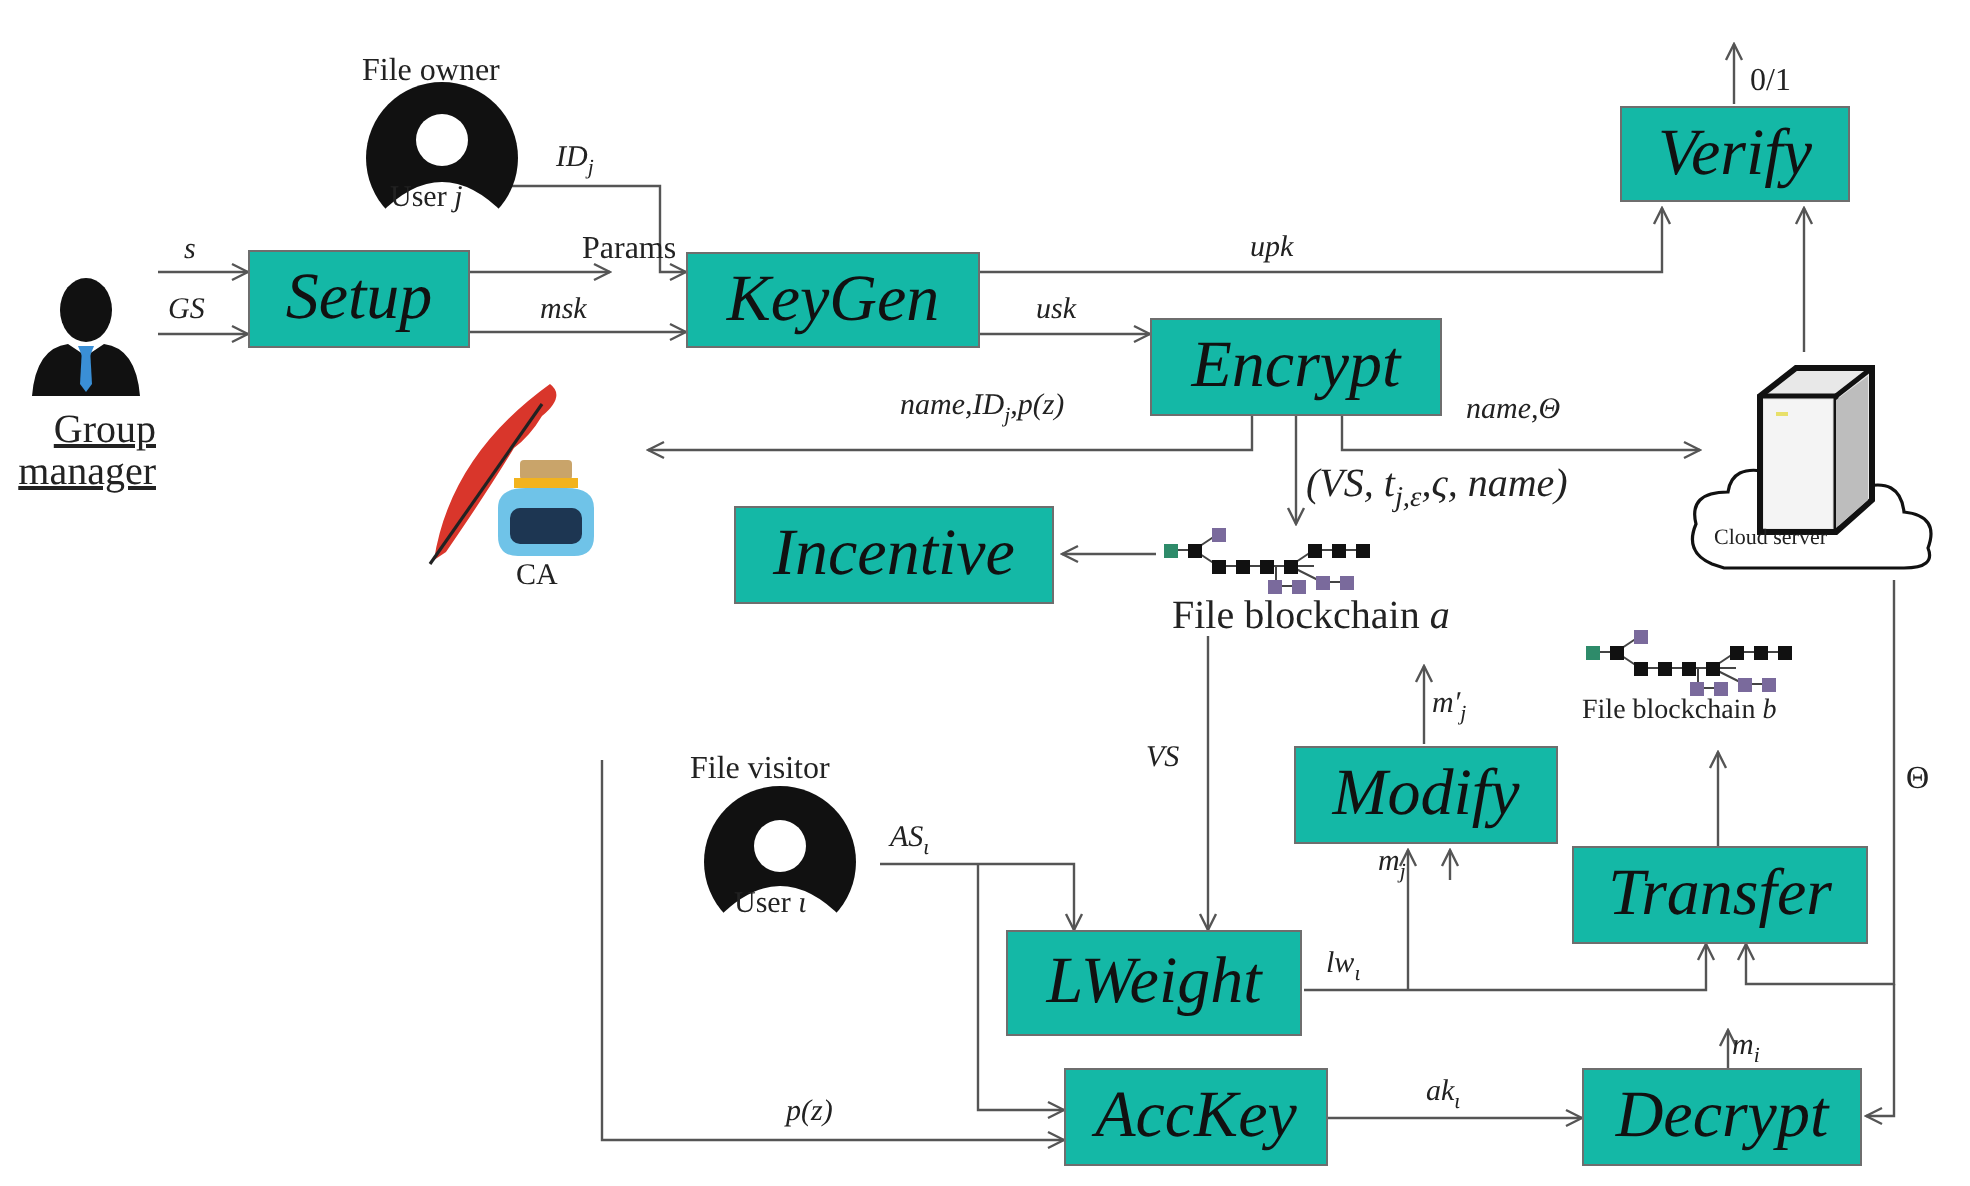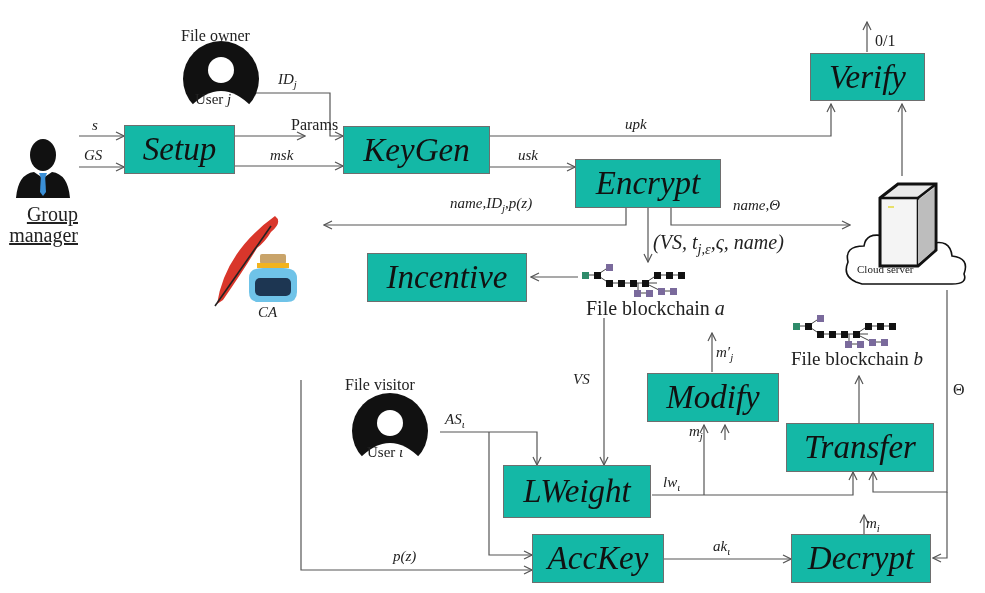--- a/index.html
+++ b/index.html
@@ -131,21 +131,21 @@
 <div class="ico" style="left:345px;top:377px;width:90px;height:90px;">
   <div class="upr" style="position:absolute;left:0;top:0;">File visitor</div>
   <svg width="90" height="80" style="position:absolute;left:0;top:16px">
     <circle cx="45" cy="38" r="38" fill="#111"></circle>
     <circle cx="45" cy="30" r="13" fill="#fff"></circle>
     <path d="M14,66 Q45,34 76,66 L72,72 Q45,90 18,72 Z" fill="#fff"></path>
   </svg>
   <div class="upr" style="position:absolute;left:22px;top:68px;font-size:15px;"><span>User</span> <i>ι</i></div>
 </div>
 
-<div class="ico" style="left:205px;top:212px;width:110px;height:110px;font-style:italic;">
+<div class="ico" style="left:205px;top:188px;width:110px;height:110px;">
   <svg width="110" height="95">
     <path d="M12,92 Q20,40 70,4 Q78,10 66,20 Q60,30 52,36 Q40,56 18,88 Z" fill="#d9362b"></path>
     <path d="M10,94 L66,14" stroke="#222" stroke-width="1.6"></path>
     <rect x="55" y="42" width="26" height="10" rx="2" fill="#c9a46a"></rect>
     <rect x="52" y="51" width="32" height="5" fill="#f2b31e"></rect>
     <path d="M44,66 Q44,56 58,56 L78,56 Q92,56 92,66 L92,80 Q92,90 82,90 L54,90 Q44,90 44,80 Z" fill="#6fc3e8"></path>
     <rect x="50" y="66" width="36" height="18" rx="5" fill="#1d3652"></rect>
   </svg>
   <div class="upr" style="position:absolute;left:53px;top:93px;font-size:15px;">CA</div>
 </div>
@@ -213,16 +213,16 @@
         <rect x="52" y="18" width="7" height="7" fill="#111111"></rect>
         <rect x="64" y="18" width="7" height="7" fill="#111111"></rect>
         <rect x="76" y="10" width="7" height="7" fill="#111111"></rect>
         <rect x="88" y="10" width="7" height="7" fill="#111111"></rect>
         <rect x="100" y="10" width="7" height="7" fill="#111111"></rect>
         <rect x="56" y="28" width="7" height="7" fill="#7a6a9c"></rect>
         <rect x="68" y="28" width="7" height="7" fill="#7a6a9c"></rect>
         <rect x="80" y="26" width="7" height="7" fill="#7a6a9c"></rect>
         <rect x="92" y="26" width="7" height="7" fill="#7a6a9c"></rect>
       </svg>
-  <div class="upr" style="position:absolute;left:2px;top:36px;font-size:19px;"><span>File blockchain</span> <i>b</i></div>
+  <div class="upr" style="position:absolute;left:2px;top:36px;font-size:14px;"><span>File blockchain</span> <i>b</i></div>
 </div>
 
 </div>
 
 </body></html>

